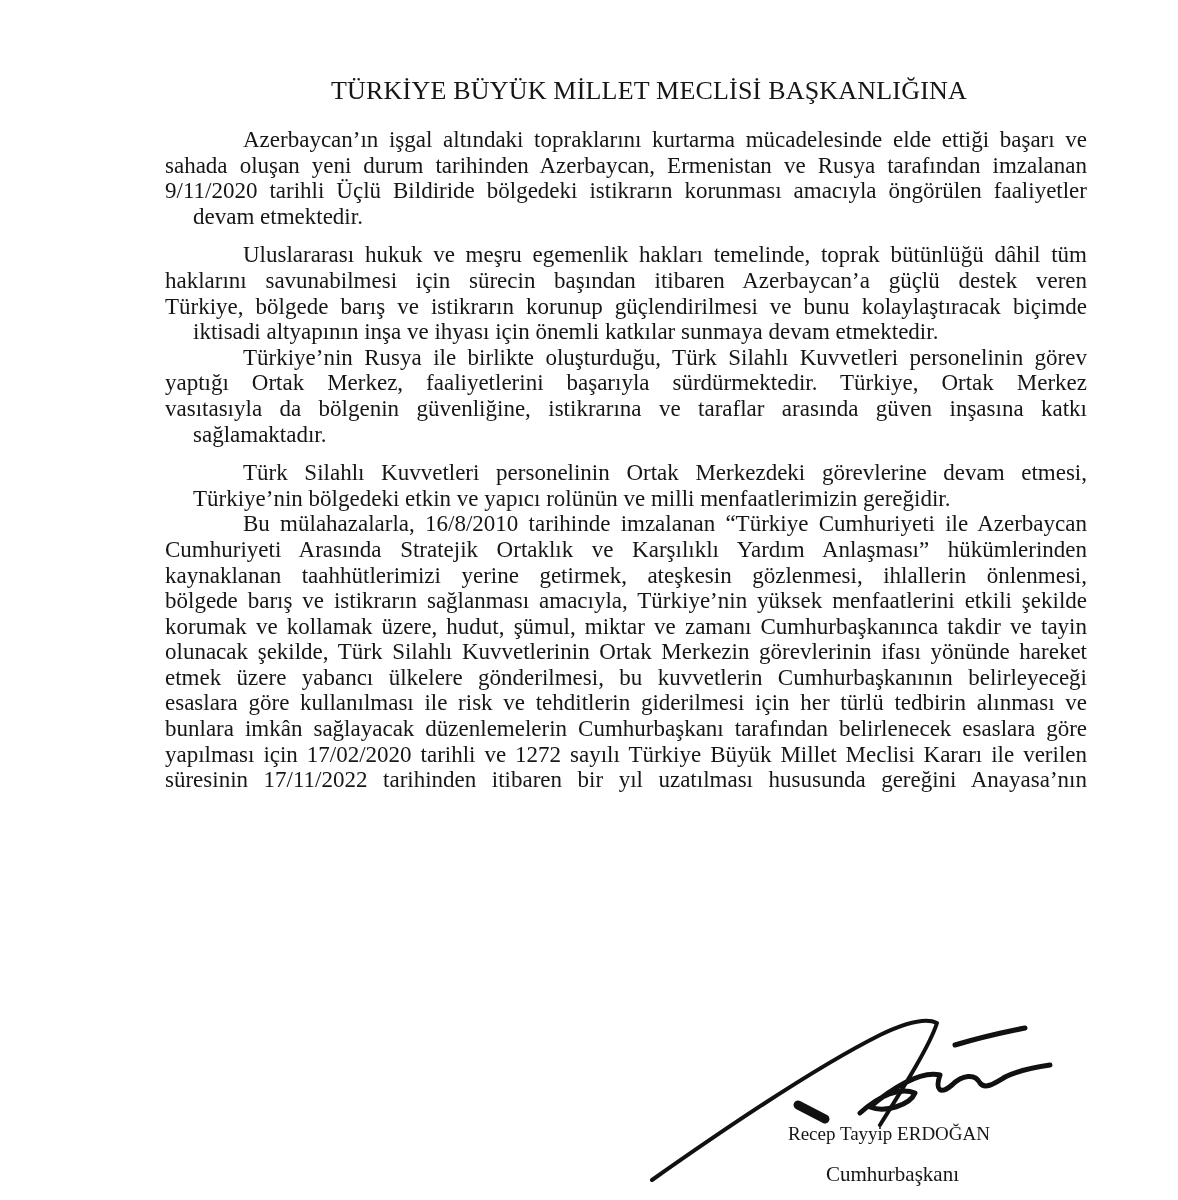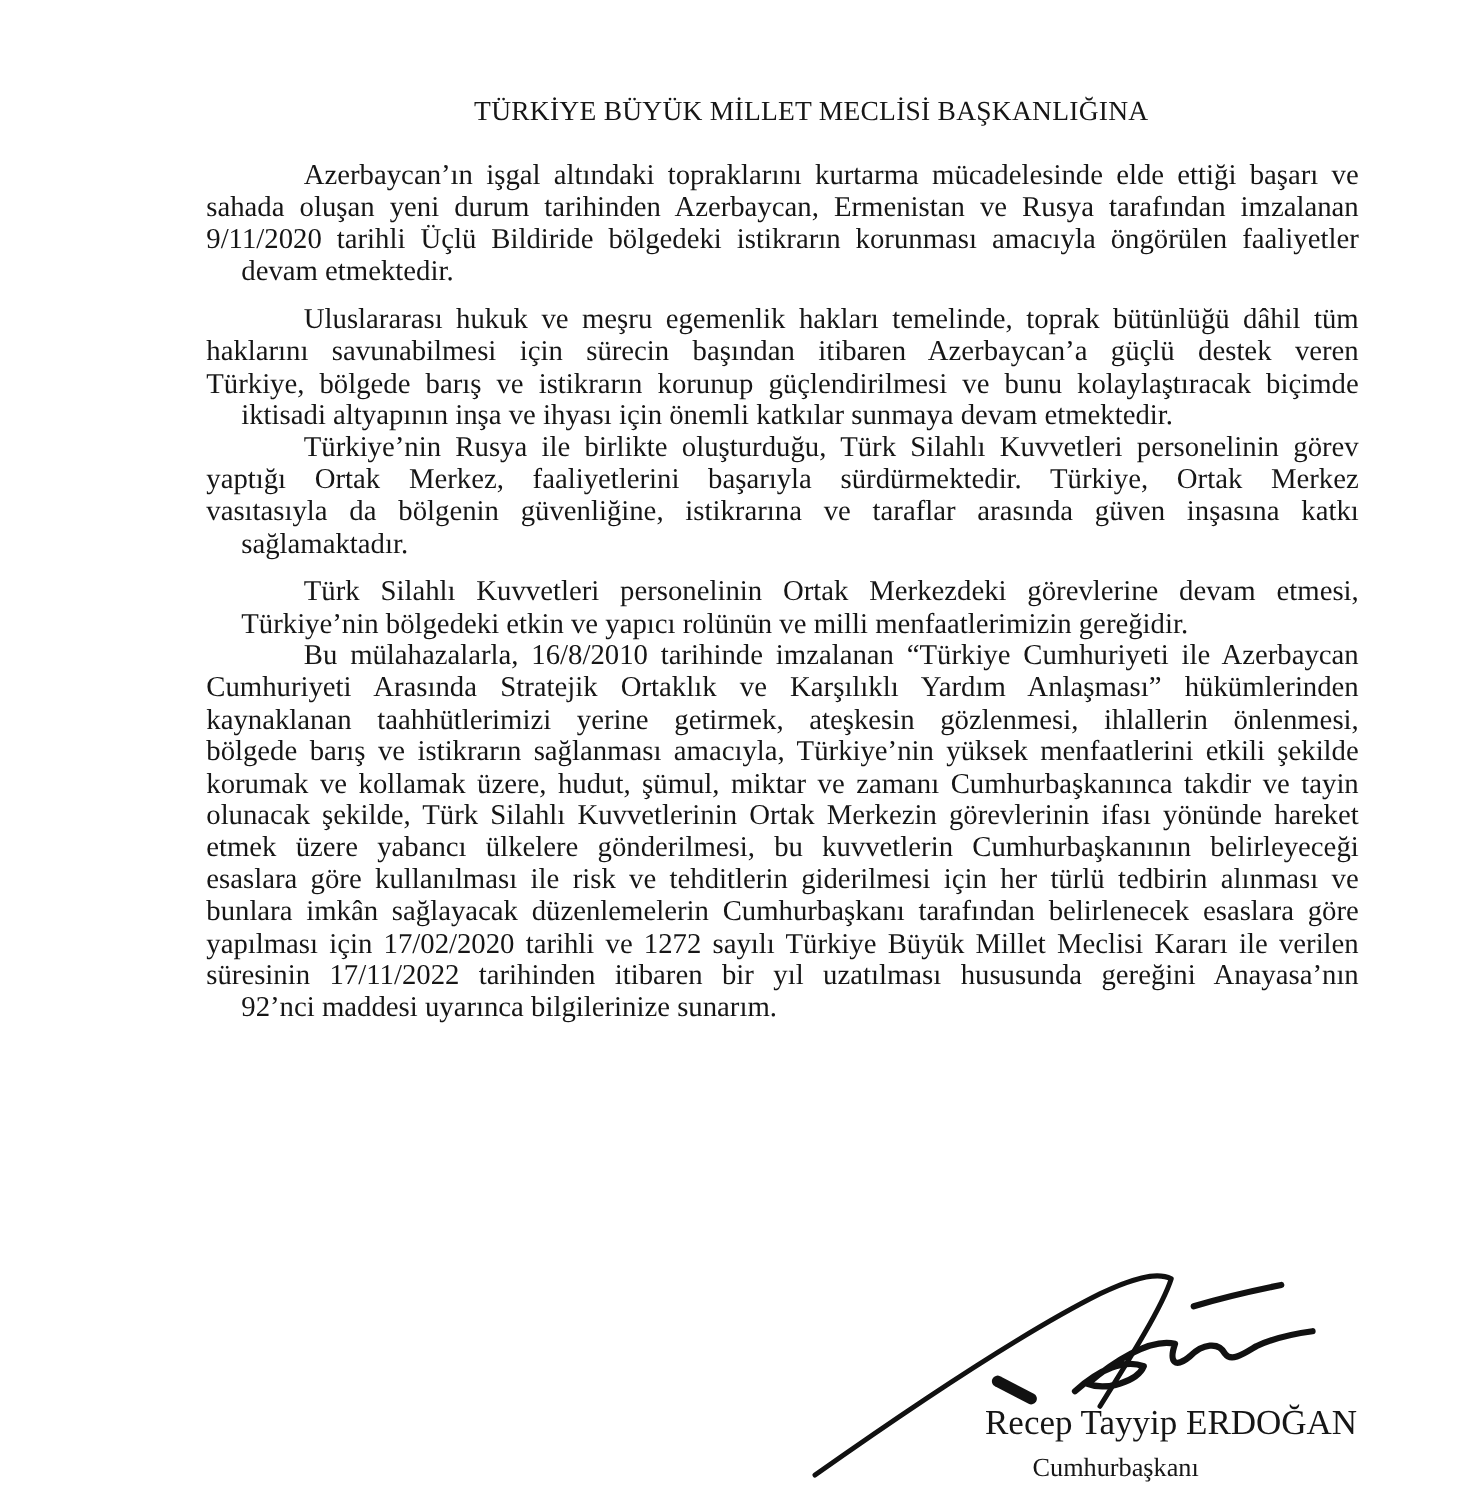--- a/index.html
+++ b/index.html
@@ -19,21 +19,21 @@
       position: absolute;
       left: 0; top: 0;
       width: 1178px; height: 1200px;
     }
     .title {
       position: absolute;
       left: 0;
       width: 1178px;
       top: 76px;
       text-align: center;
-      font-size: 22px;
+      font-size: 26px;
       letter-spacing: 0.2px;
       padding-left: 120px;
       box-sizing: border-box;
     }
     .body-text {
       position: absolute;
       left: 165px;
       top: 127px;
       width: 922px;
       font-size: 23px;
@@ -69,21 +69,21 @@
     }
     .signature-svg {
       position: absolute;
       left: -60px;
       top: 0;
     }
     .signer-name {
       position: absolute;
       left: 148px;
       top: 128px;
-      font-size: 28px;
+      font-size: 19px;
       white-space: nowrap;
     }
     .signer-title {
       position: absolute;
       left: 186px;
       top: 155px;
       font-size: 21px;
       white-space: nowrap;
       margin-top: 12px;
     }
@@ -132,21 +132,20 @@
       <span class="line">Cumhuriyeti Arasında Stratejik Ortaklık ve Karşılıklı Yardım Anlaşması” hükümlerinden</span>
       <span class="line">kaynaklanan taahhütlerimizi yerine getirmek, ateşkesin gözlenmesi, ihlallerin önlenmesi,</span>
       <span class="line">bölgede barış ve istikrarın sağlanması amacıyla, Türkiye’nin yüksek menfaatlerini etkili şekilde</span>
       <span class="line">korumak ve kollamak üzere, hudut, şümul, miktar ve zamanı Cumhurbaşkanınca takdir ve tayin</span>
       <span class="line">olunacak şekilde, Türk Silahlı Kuvvetlerinin Ortak Merkezin görevlerinin ifası yönünde hareket</span>
       <span class="line">etmek üzere yabancı ülkelere gönderilmesi, bu kuvvetlerin Cumhurbaşkanının belirleyeceği</span>
       <span class="line">esaslara göre kullanılması ile risk ve tehditlerin giderilmesi için her türlü tedbirin alınması ve</span>
       <span class="line">bunlara imkân sağlayacak düzenlemelerin Cumhurbaşkanı tarafından belirlenecek esaslara göre</span>
       <span class="line">yapılması için 17/02/2020 tarihli ve 1272 sayılı Türkiye Büyük Millet Meclisi Kararı ile verilen</span>
       <span class="line">süresinin 17/11/2022 tarihinden itibaren bir yıl uzatılması hususunda gereğini Anayasa’nın</span>
-      <span class="line last">92’nci maddesi uyarınca bilgilerinize sunarım.</span>
     </div>
   </div>
 
   <div class="signature-block">
     <svg class="signature-svg" width="520" height="200" viewBox="0 0 520 200" xmlns="http://www.w3.org/2000/svg">
       <g fill="none" stroke="#111" stroke-linecap="round" stroke-linejoin="round">
 
         <path d="M 72 185 C 150 130, 240 70, 300 40 C 325 28, 345 22, 357 28 C 350 50, 325 90, 300 130" stroke-width="4"></path>
 
         <path d="M 218 110 L 245 124" stroke-width="9"></path>

